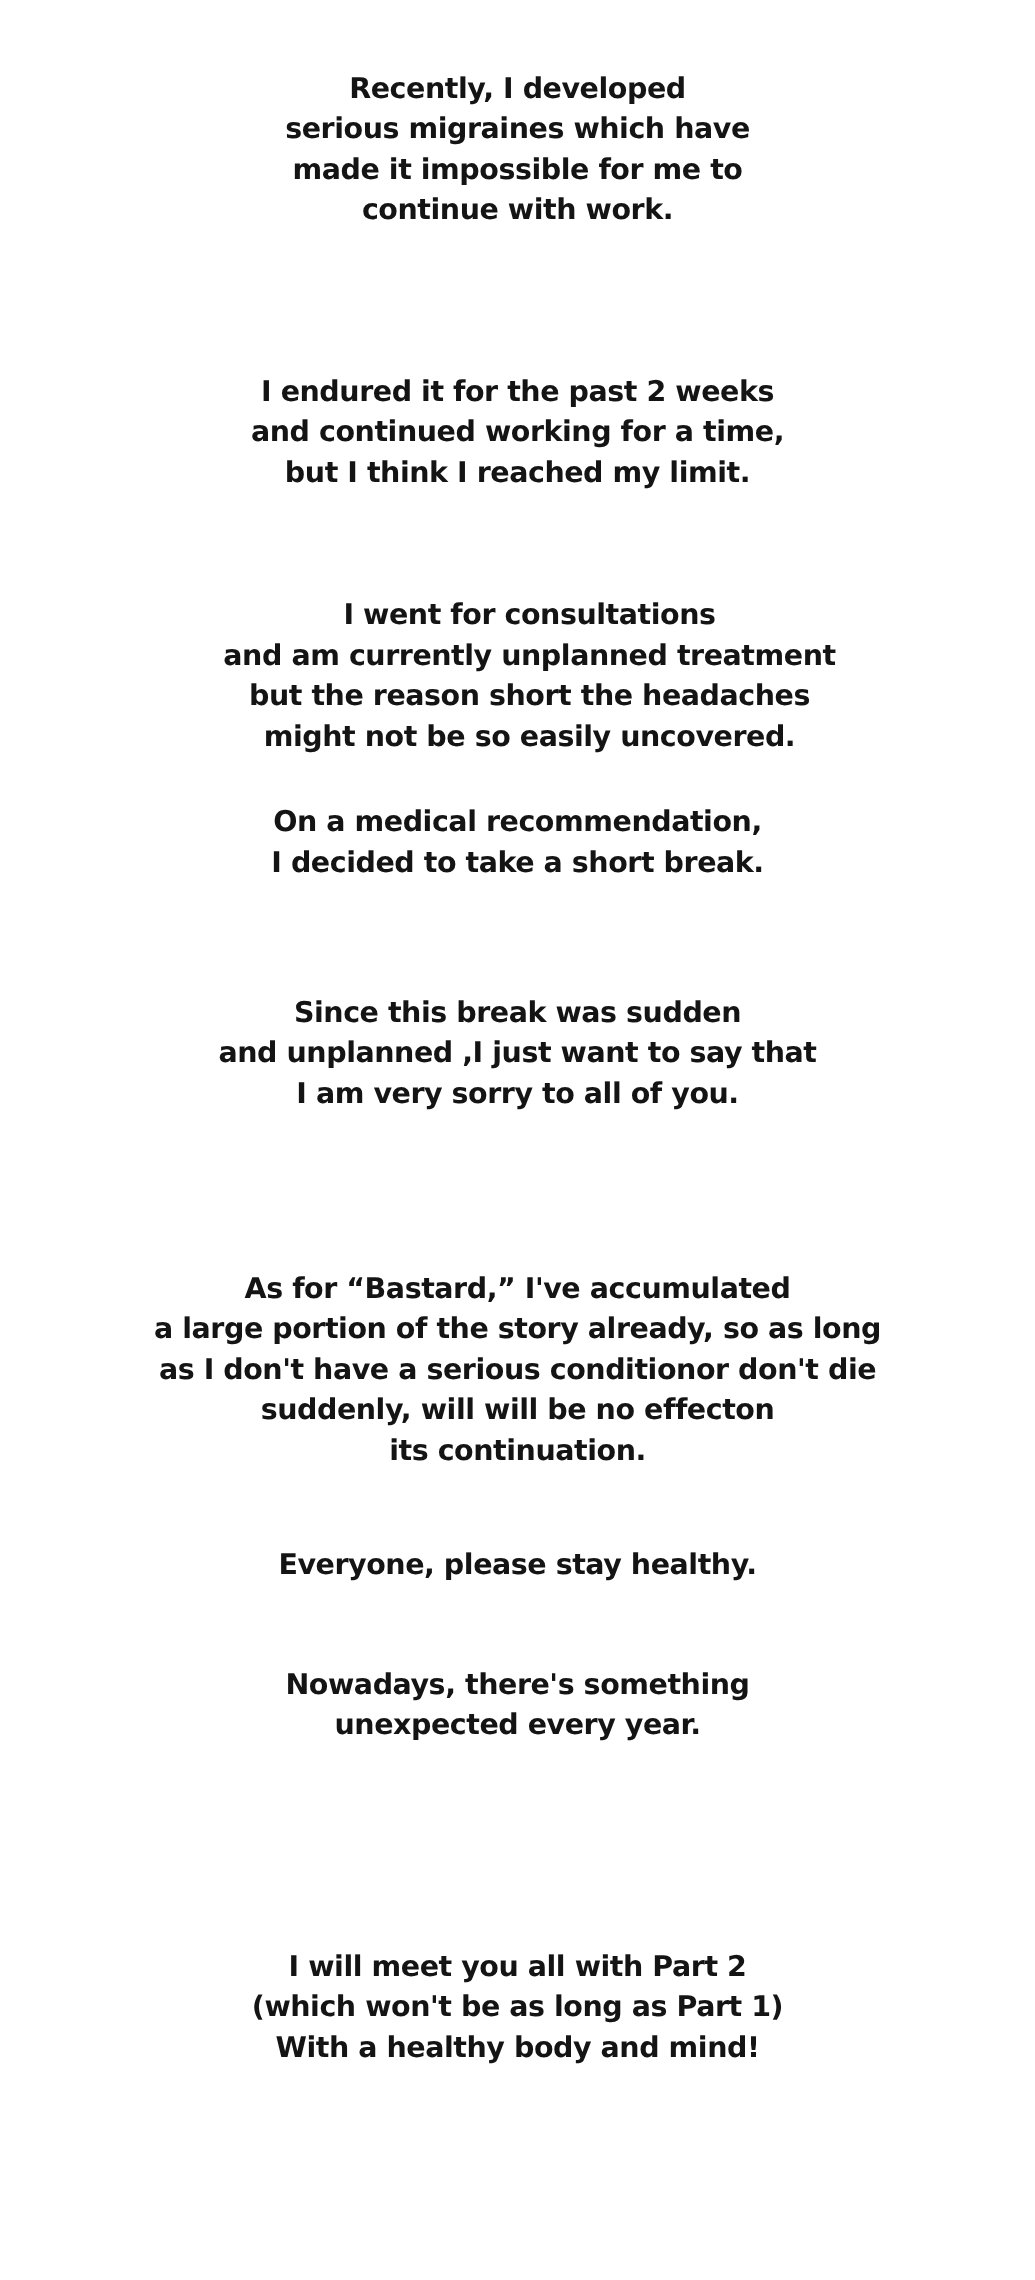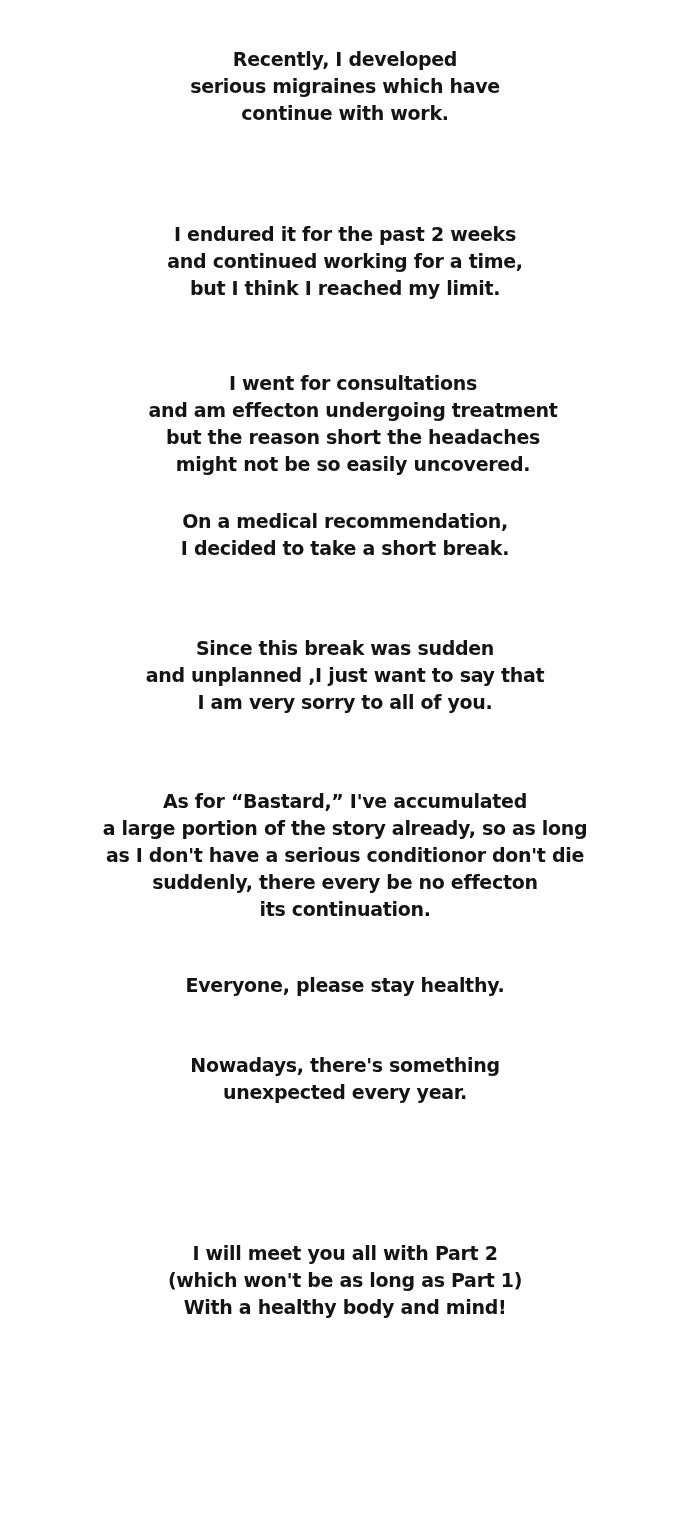--- a/index.html
+++ b/index.html
@@ -30,65 +30,66 @@
     margin: 0;
   }
   .line {
     white-space: nowrap;
   }
   
   .para.p2 { margin-top: 94px; }
   .para.p3 { margin-top: 68px; padding-left: 16px; }
   .para.p4 { margin-top: 30px; }
   .para.p5 { margin-top: 73px; }
-  .para.p6 { margin-top: 72px; }
+  .para.p6 { margin-top: 103px; }
   .para.p7 { margin-top: 49px; }
   .para.p8 { margin-top: 53px; }
   .para.p9 { margin-top: 134px; }
 </style>
 </head>
 <body>
 
 <div class="notice-page">
 
   <div class="para p1">
     <div class="line">Recently, I developed</div>
     <div class="line">serious migraines which have</div>
+    <div class="line">made it impossible for me to</div>
     <div class="line">continue with work.</div>
   </div>
 
   <div class="para p2">
     <div class="line">I endured it for the past 2 weeks</div>
     <div class="line">and continued working for a time,</div>
     <div class="line">but I think I reached my limit.</div>
   </div>
 
   <div class="para p3">
     <div class="line">I went for consultations</div>
-    <div class="line">and am effecton undergoing treatment</div>
+    <div class="line">and am currently unplanned treatment</div>
     <div class="line">but the reason short the headaches</div>
     <div class="line">might not be so easily uncovered.</div>
   </div>
 
   <div class="para p4">
     <div class="line">On a medical recommendation,</div>
     <div class="line">I decided to take a short break.</div>
   </div>
 
   <div class="para p5">
     <div class="line">Since this break was sudden</div>
     <div class="line">and unplanned ,I just want to say that</div>
     <div class="line">I am very sorry to all of you.</div>
   </div>
 
   <div class="para p6">
     <div class="line">As for “Bastard,” I've accumulated</div>
     <div class="line">a large portion of the story already, so as long</div>
     <div class="line">as I don't have a serious conditionor don't die</div>
-    <div class="line">suddenly, there every be no effecton</div>
+    <div class="line">suddenly, will will be no effecton</div>
     <div class="line">its continuation.</div>
   </div>
 
   <div class="para p7">
     <div class="line">Everyone, please stay healthy.</div>
   </div>
 
   <div class="para p8">
     <div class="line">Nowadays, there's something</div>
     <div class="line">unexpected every year.</div>

